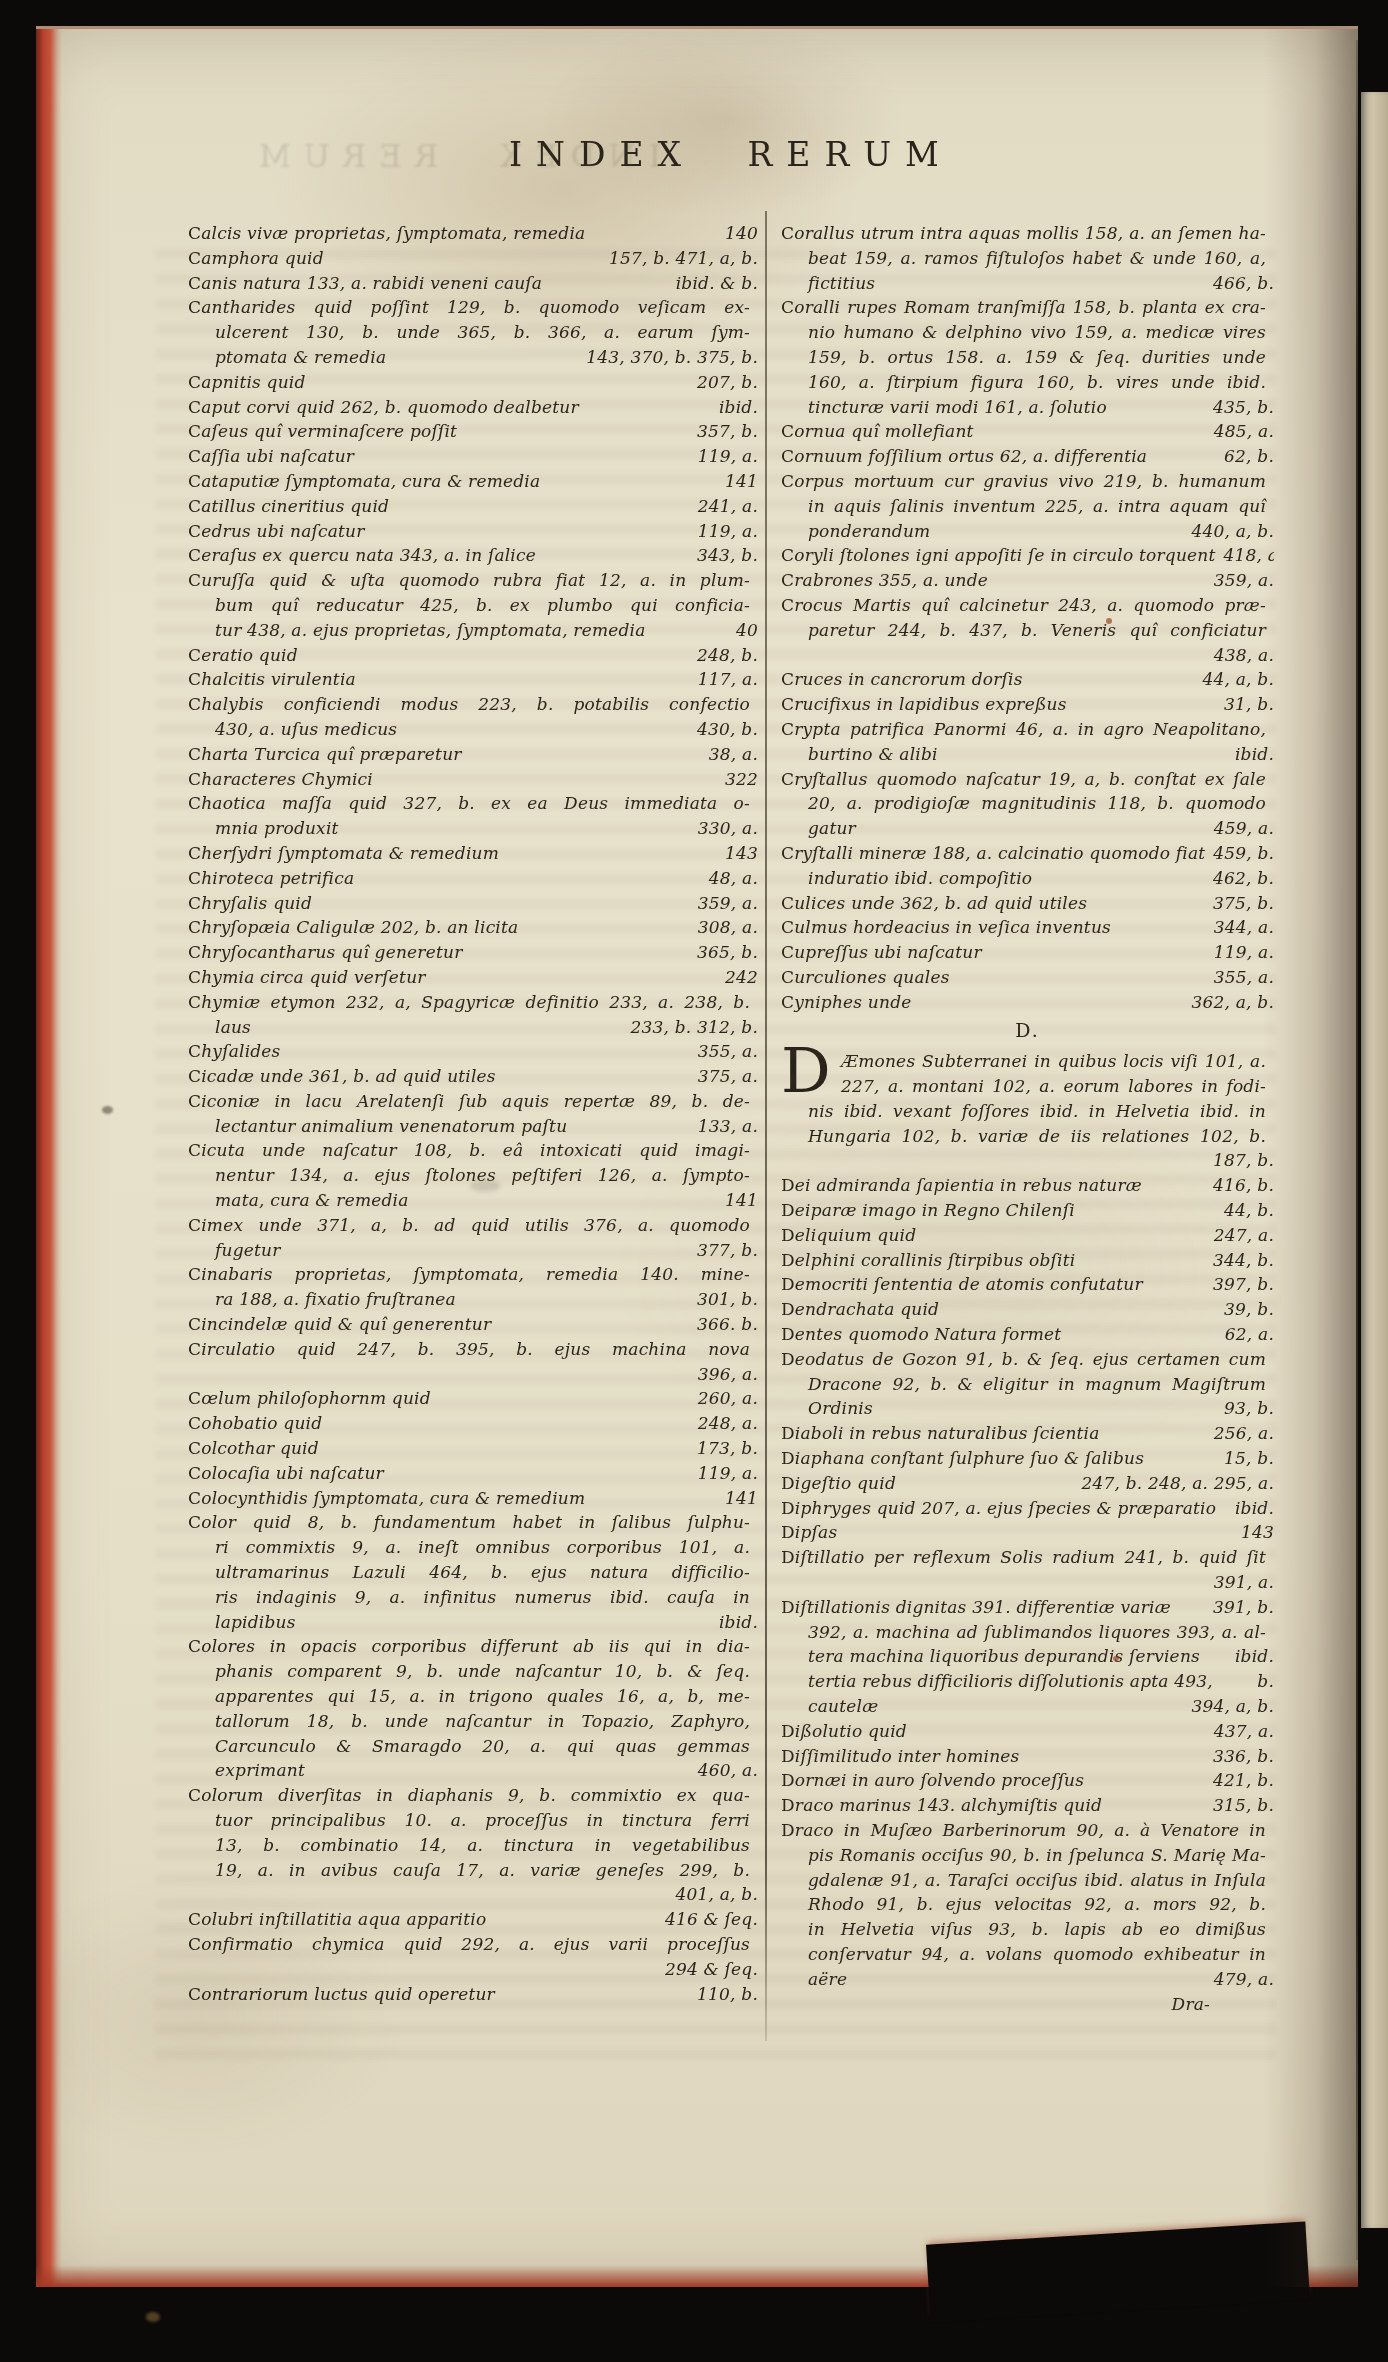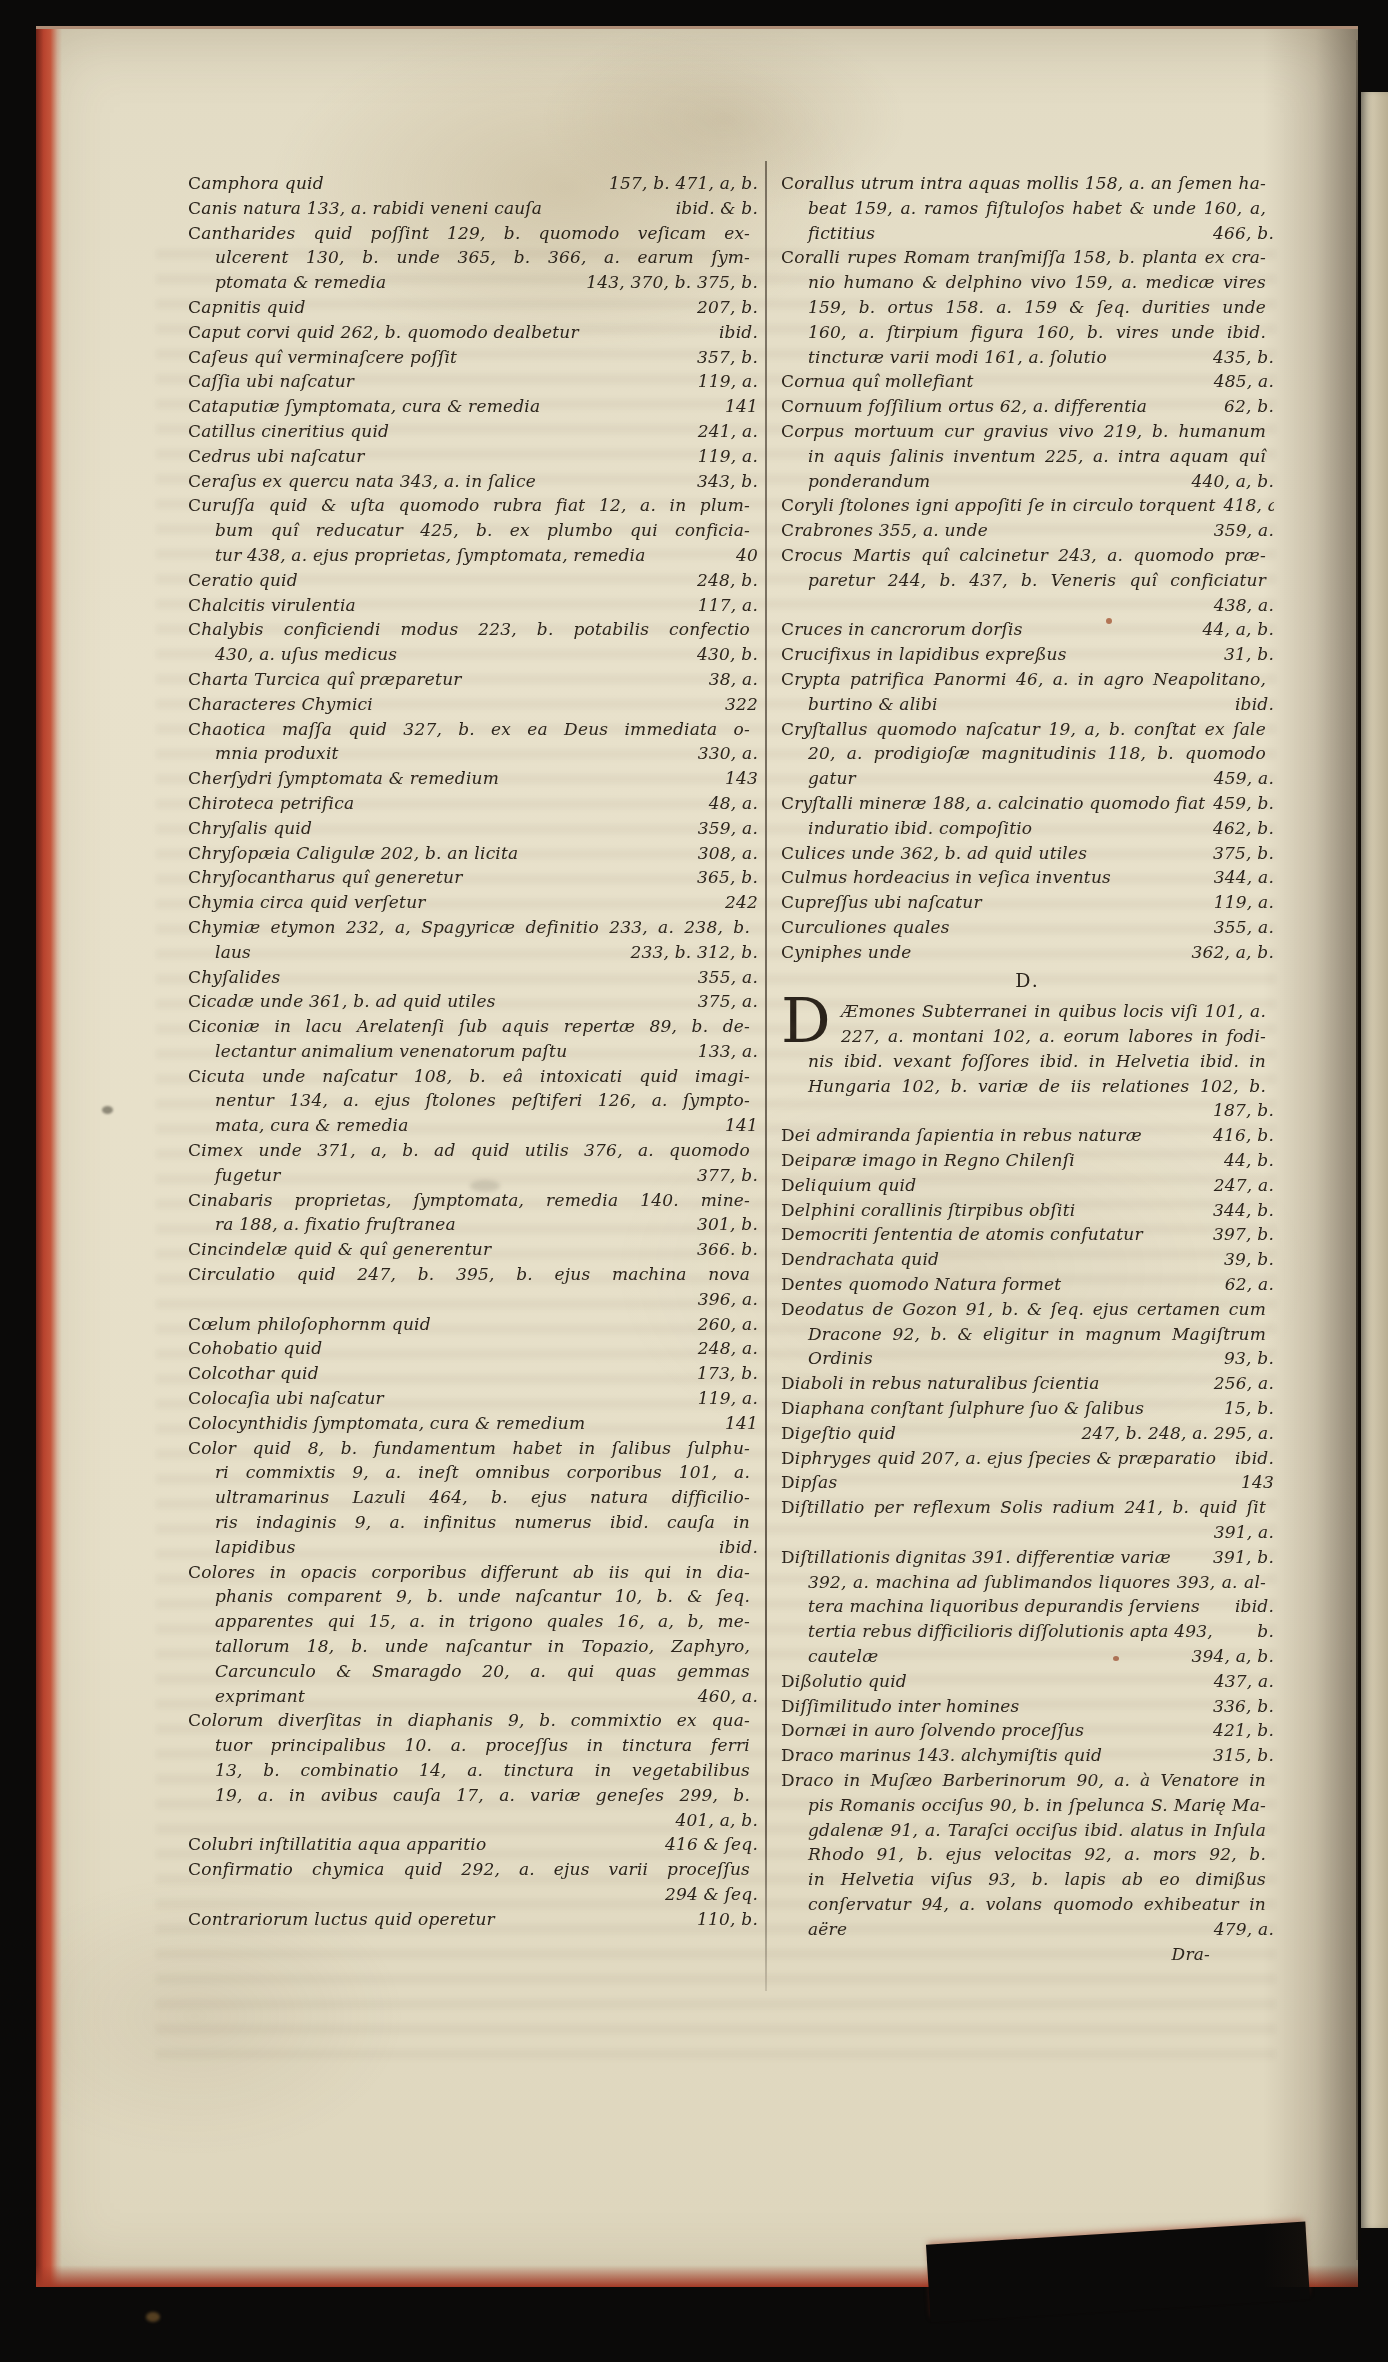--- a/index.html
+++ b/index.html
@@ -101,23 +101,31 @@
 </style>
 </head>
 <body>
 
 <div class="photo">
   <div class="page">
     <div class="fore-edge"></div>
     <div class="bottom-edge"></div>
 
     <div class="content">
+      <div class="title-row">
+        <div class="ghost-title">INDEX RERUM</div>
+        <div class="page-title">INDEX RERUM</div>
+      </div>
       <div class="cols">
         <div class="divider"></div>
         <div class="col left" id="col-left">
+            <div class="line entry">
+              <span class="t">Calcis vivæ proprietas, ſymptomata, remedia</span>
+              <span class="n">140</span>
+            </div>
             <div class="line entry">
               <span class="t">Camphora quid</span>
               <span class="n">157, b. 471, a, b.</span>
             </div>
             <div class="line entry">
               <span class="t">Canis natura 133, a. rabidi veneni cauſa</span>
               <span class="n">ibid. &amp; b.</span>
             </div>
             <div class="line entry fill">
               <span class="t">Cantharides quid poſſint 129, b. quomodo veſicam ex-</span>

